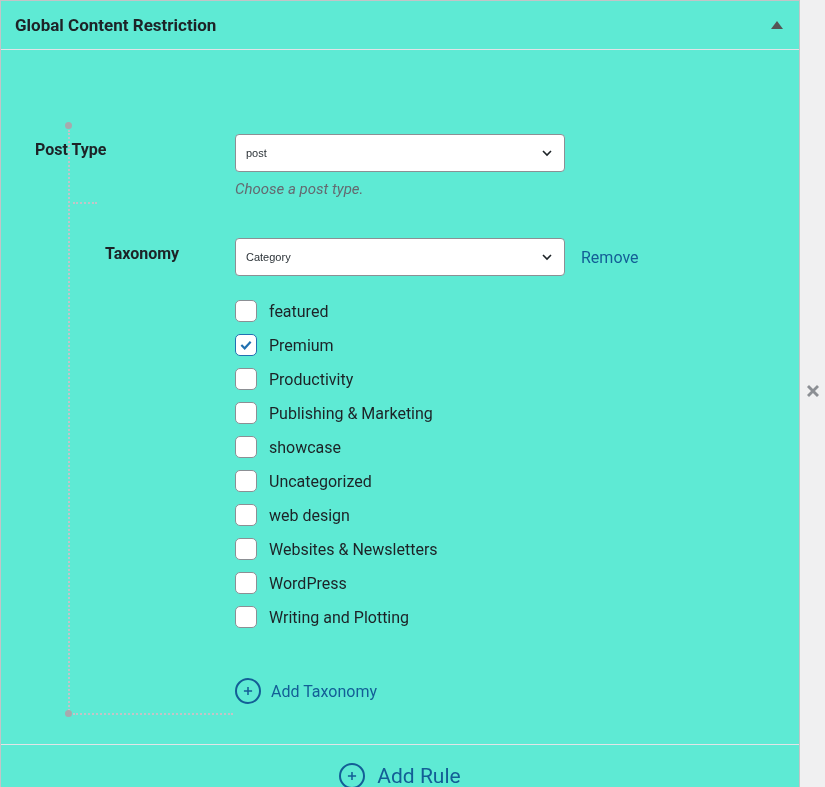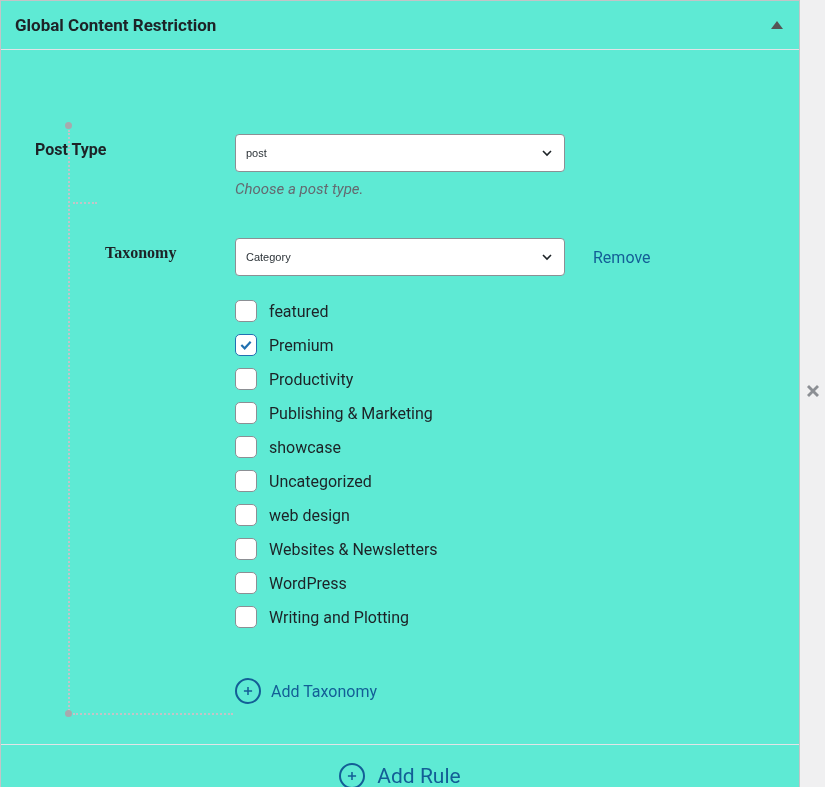--- a/index.html
+++ b/index.html
@@ -54,21 +54,20 @@
   .label-col {
     width: 200px;
     flex: 0 0 200px;
     text-align: left;
     font-weight: 700;
     font-size: 16px;
     padding-top: 6px;
   }
   .label-col.indent {
     padding-left: 70px;
-    font-family: Liberation Serif, serif;
   }
 
   .field-col {
     flex: 1;
   }
 
   .select-wrap {
     position: relative;
     width: 330px;
   }
@@ -101,21 +100,21 @@
     font-size: 15px;
     margin-top: 8px;
   }
 
   .tax-row { margin-top: 40px; }
   .tax-row .label-col { color: #1d2327; }
 
   .tax-select-line {
     display: flex;
     align-items: center;
-    gap: 28px;
+    gap: 16px;
   }
   .remove-link {
     color: #135e96;
     font-size: 16px;
     cursor: pointer;
   }
 
   .checkbox-list {
     margin-top: 24px;
     display: flex;

